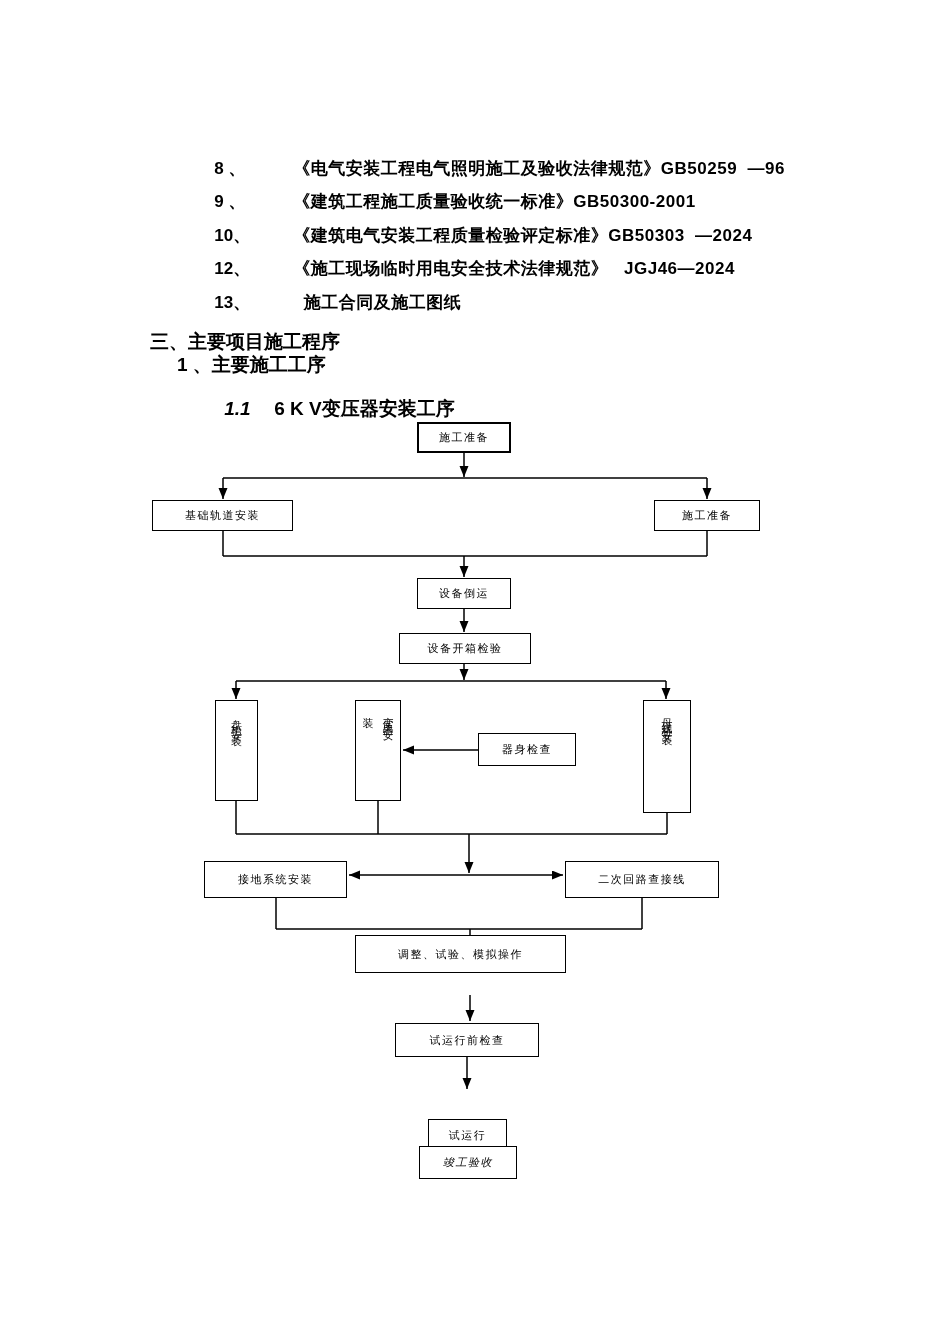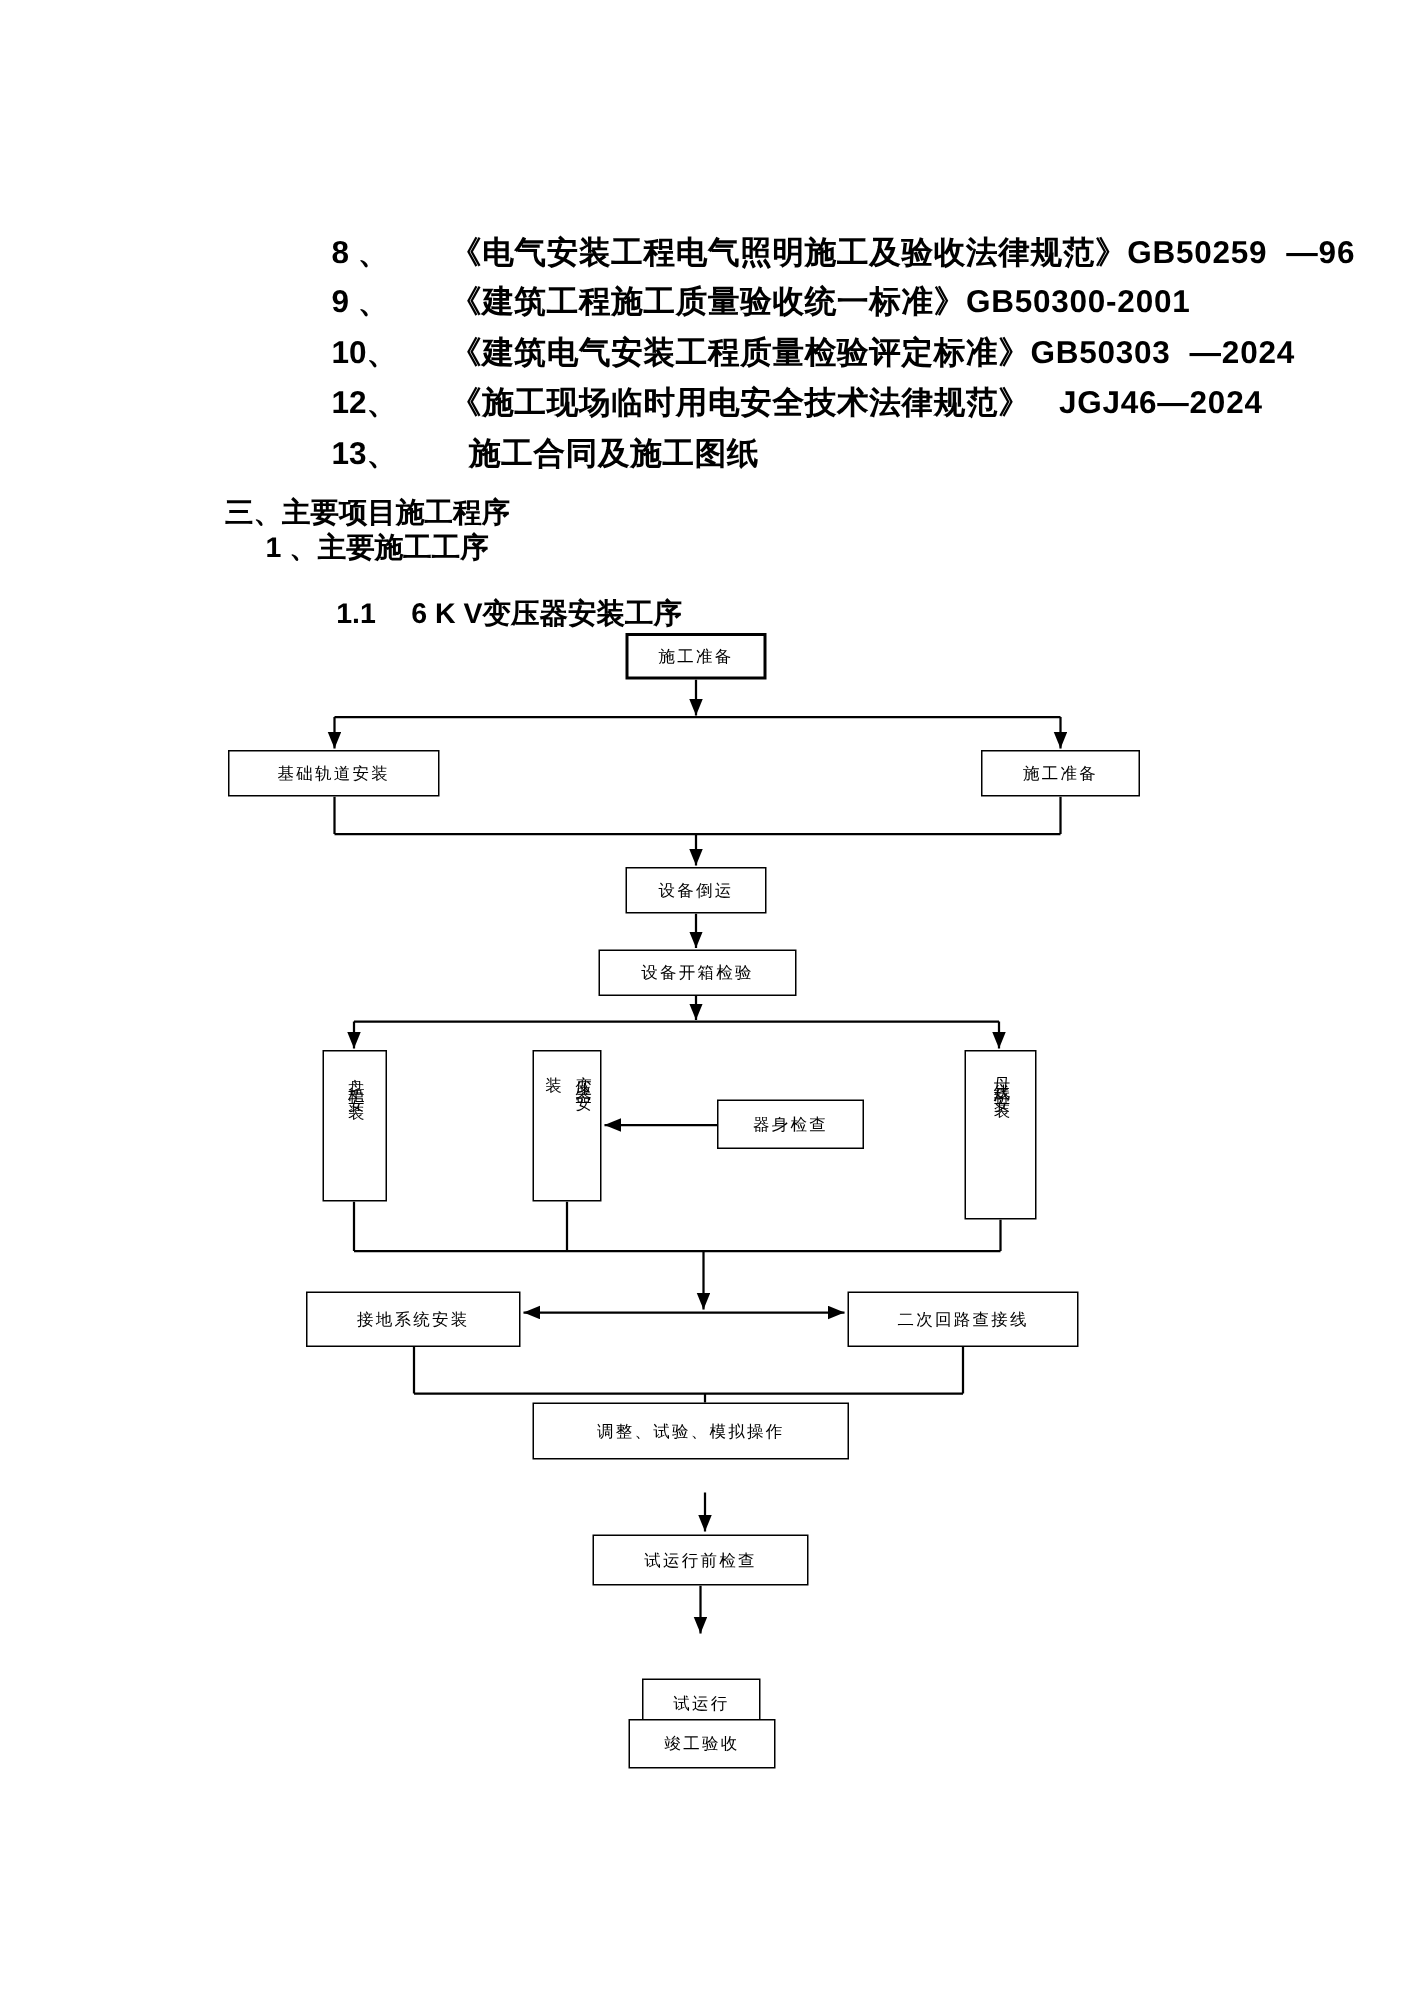--- a/index.html
+++ b/index.html
@@ -11,33 +11,33 @@
     font-family:"Liberation Sans", sans-serif;
     color:#000;
   }
   .page{position:absolute;inset:0;}
 
   
   .ref-list{position:absolute;left:0;top:118px;width:950px;}
   .ref-row{
     height:33.5px;line-height:33.5px;
     padding-left:186px;
-    font-size:21px;font-weight:bold;
+    font-size:17px;font-weight:bold;
     white-space:pre;
   }
   .ref-num{display:inline-block;width:79px;}
   .ref-title{letter-spacing:0.5px;}
   .ref-code{letter-spacing:0.5px;}
 
   
   .h-line{position:absolute;font-size:19px;font-weight:bold;white-space:pre;margin-left:10px;}
   .h-section{left:140px;top:329px;}
   .h-sub1{left:167px;top:351.5px;}
   .h-sub2{left:193px;top:374px;}
-  .h-sub2 .num{display:inline-block;width:50px;font-weight:bold;}
+  .h-sub2 .num{display:inline-block;width:50px;font-weight:bold;font-style:italic;}
 
   
   .flow-svg{position:absolute;left:0;top:0;width:950px;height:1344px;pointer-events:none;}
   .flow-svg line{stroke:#000;stroke-width:1.5;}
   .node{
     position:absolute;
     box-sizing:border-box;
     border:1.5px solid #000;
     background:#fff;
     display:flex;align-items:center;justify-content:center;
@@ -50,21 +50,21 @@
   .n-rail{left:152px;top:500px;width:141px;height:31px;}
   .n-accept{left:654px;top:500px;width:106px;height:31px;}
   .n-transfer{left:417px;top:578px;width:94px;height:31px;}
   .n-unbox{left:399px;top:633px;width:132px;height:31px;}
   .n-bodycheck{left:478px;top:733px;width:98px;height:33px;}
   .n-grounding{left:204px;top:861px;width:143px;height:37px;}
   .n-secondary{left:565px;top:861px;width:154px;height:37px;}
   .n-adjust{left:355px;top:935px;width:211px;height:38px;text-align:right;}
   .n-pretrial{left:395px;top:1023px;width:144px;height:34px;}
   .n-trial{left:428px;top:1119px;width:79px;height:33px;}
-  .n-completion{left:419px;top:1146px;width:98px;height:33px;}
+  .n-completion{left:419px;top:1146px;width:98px;height:33px;font-style:italic;}
 
   .vnode{
     writing-mode:vertical-rl;
     justify-content:flex-start;
     align-items:center;
     padding-top:10px;
     letter-spacing:5px;
     line-height:20px;
     white-space:pre-line;
   }

